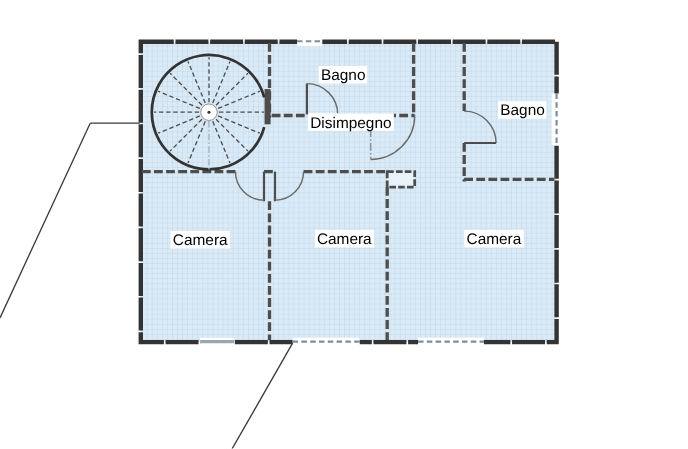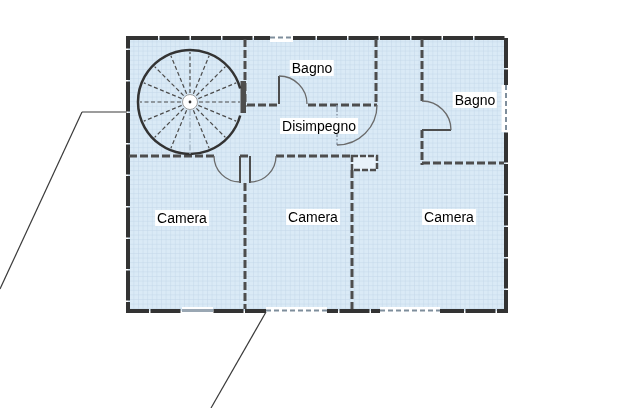--- a/index.html
+++ b/index.html
@@ -120,17 +120,17 @@
 
     <g>
       <line class="site" x1="82" y1="112" x2="127" y2="112"></line>
       <line class="site" x1="82" y1="112" x2="0" y2="289"></line>
       <line class="site" x1="266" y1="312" x2="211" y2="408"></line>
     </g>
   </svg>
 
   <div class="label" style="left:312px;top:68px">Bagno</div>
   <div class="label" style="left:475px;top:100px">Bagno</div>
-  <div class="label" style="left:319px;top:126px">Disimpegno</div>
+  <div class="label" style="left:319px;top:111px">Disimpegno</div>
   <div class="label" style="left:182px;top:218px">Camera</div>
   <div class="label" style="left:313px;top:217px">Camera</div>
   <div class="label" style="left:449px;top:217px">Camera</div>
 </div>
 
 </body></html>

